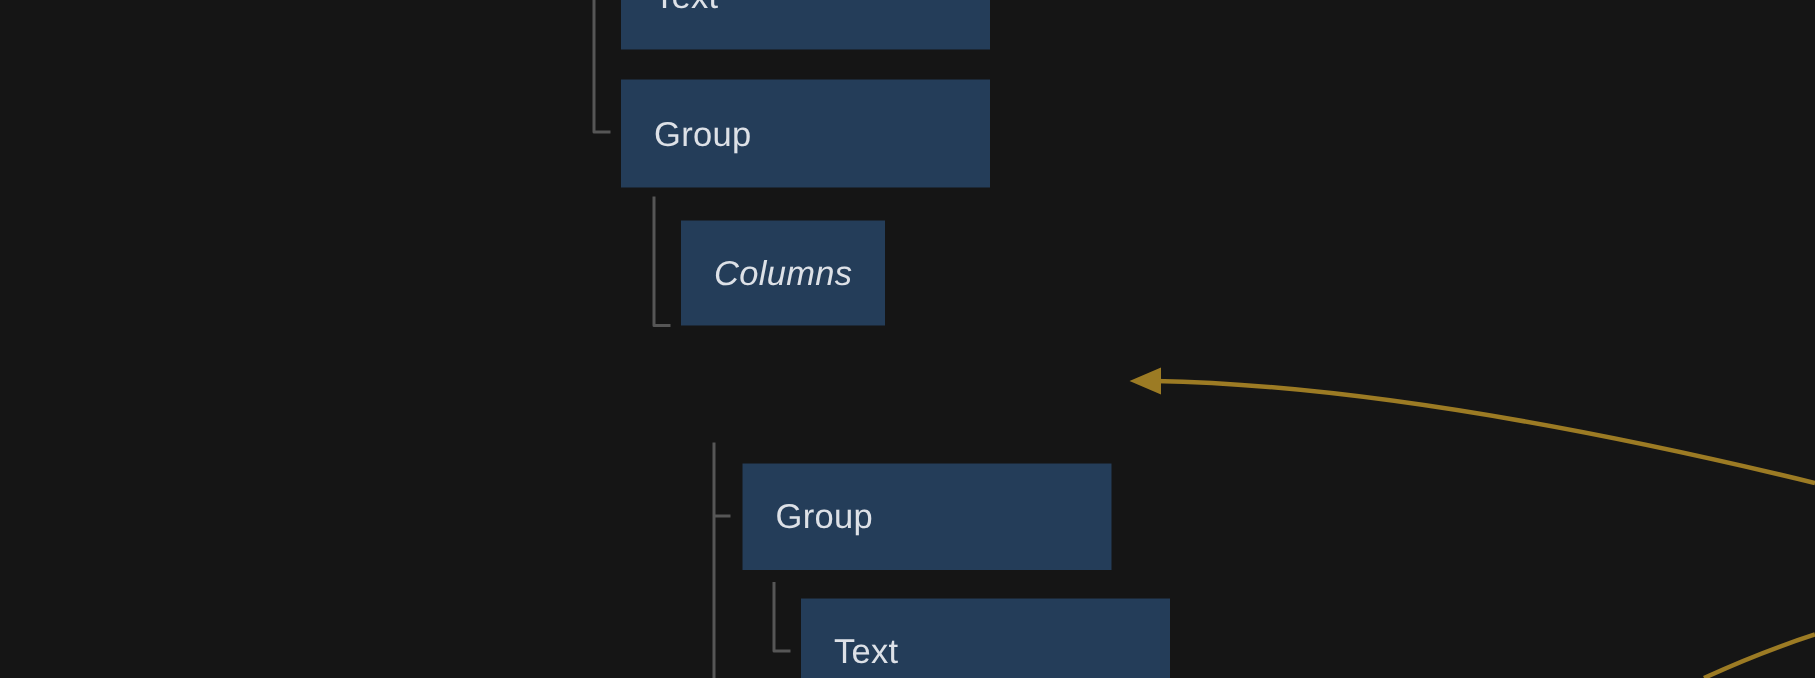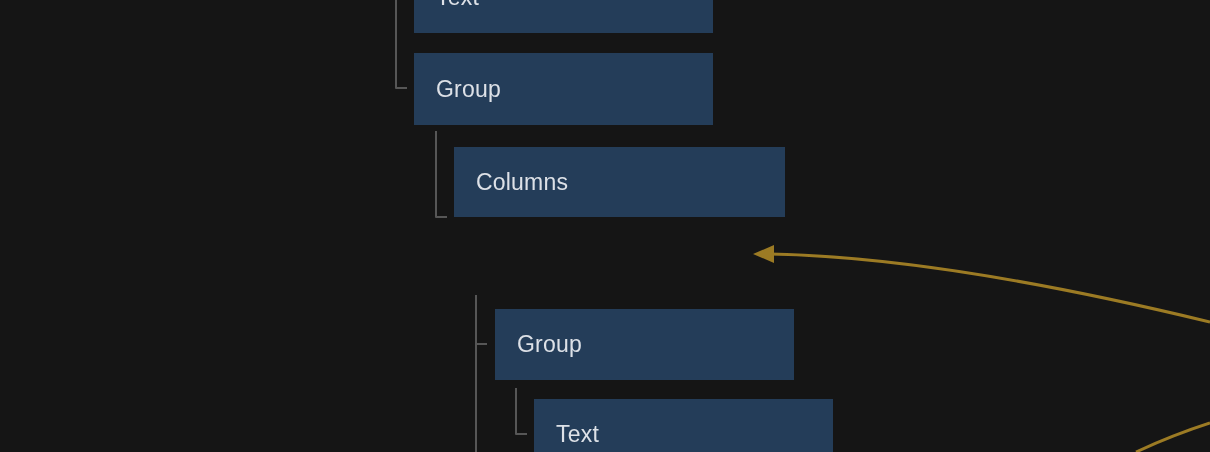--- a/index.html
+++ b/index.html
@@ -11,36 +11,37 @@
     background: #151515;
     font-family: "Liberation Sans", "DejaVu Sans", sans-serif;
   }
   #wires {
     position: absolute;
     left: 0; top: 0;
     width: 1210px; height: 452px;
   }
   .node {
     position: absolute;
-    width: 299px;
+    width: 246px;
     background: #243d59;
     color: #dde1e7;
     font-size: 23px;
     letter-spacing: 0.2px;
     display: flex;
     align-items: center;
     box-sizing: border-box;
     padding: 0 22px;
   }
   .node-simple { height: 71px; }
   .node-compound {
     position: absolute;
-    width: 331px;
+    width: 299px;
     display: flex;
-    flex-direction: column;
+    flex-direction: row;
+    font-style: italic;
   }
   .node-header {
     height: 70px;
     background: #243d59;
     color: #dde1e7;
     font-size: 23px;
     letter-spacing: 0.2px;
     display: flex;
     align-items: center;
     box-sizing: border-box;

